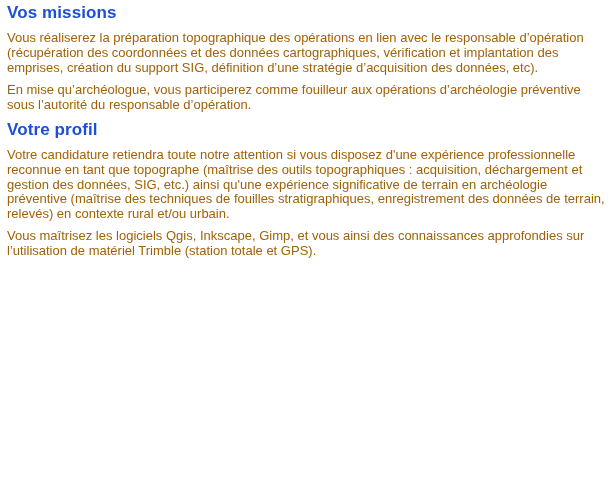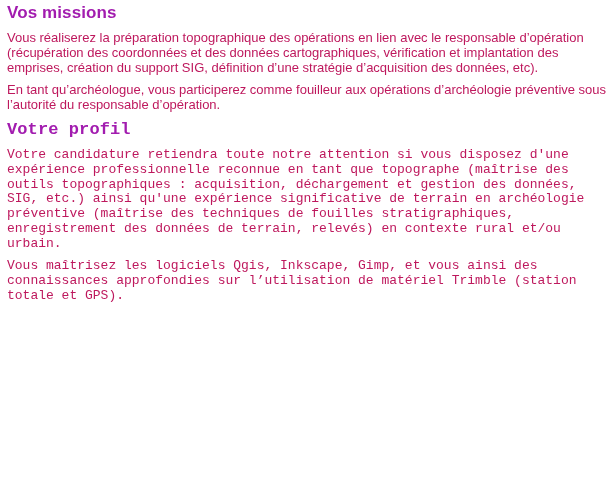--- a/index.html
+++ b/index.html
@@ -16,45 +16,44 @@
   }
   .doc {
     box-sizing: border-box;
     width: 613px;
     padding: 3px 6px 0 7px;
   }
   .section-heading {
     font-size: 17px;
     line-height: 20px;
     font-weight: 700;
-    color: #a21caf;
+    color: #1d4ed8;
     margin: 0 0 8px 0;
     letter-spacing: 0.1px;
   }
   .section-profil {
     margin-top: 6px;
-    font-family: Liberation Mono, monospace;
   }
   .doc p {
     font-size: 13px;
     line-height: 14.8px;
-    color: #be185d;
+    color: #a16207;
     margin: 0 0 7.5px 0;
     max-width: 601px;
   }
 </style>
 </head>
 <body>
 
 <div class="doc">
 
   <section class="section-missions">
     <h2 class="section-heading">Vos missions</h2>
     <p>Vous réaliserez la préparation topographique des opérations en lien avec le responsable d’opération (récupération des coordonnées et des données cartographiques, vérification et implantation des emprises, création du support SIG, définition d’une stratégie d’acquisition des données, etc).</p>
-    <p>En tant qu’archéologue, vous participerez comme fouilleur aux opérations d’archéologie préventive sous l’autorité du responsable d’opération.</p>
+    <p>En mise qu’archéologue, vous participerez comme fouilleur aux opérations d’archéologie préventive sous l’autorité du responsable d’opération.</p>
   </section>
 
   <section class="section-profil">
     <h2 class="section-heading">Votre profil</h2>
     <p>Votre candidature retiendra toute notre attention si vous disposez d'une expérience professionnelle reconnue en tant que topographe (maîtrise des outils topographiques : acquisition, déchargement et gestion des données, SIG, etc.) ainsi qu'une expérience significative de terrain en archéologie préventive (maîtrise des techniques de fouilles stratigraphiques, enregistrement des données de terrain, relevés) en contexte rural et/ou urbain.</p>
     <p>Vous maîtrisez les logiciels Qgis, Inkscape, Gimp, et vous ainsi des connaissances approfondies sur l’utilisation de matériel Trimble (station totale et GPS).</p>
   </section>
 
 </div>
 

